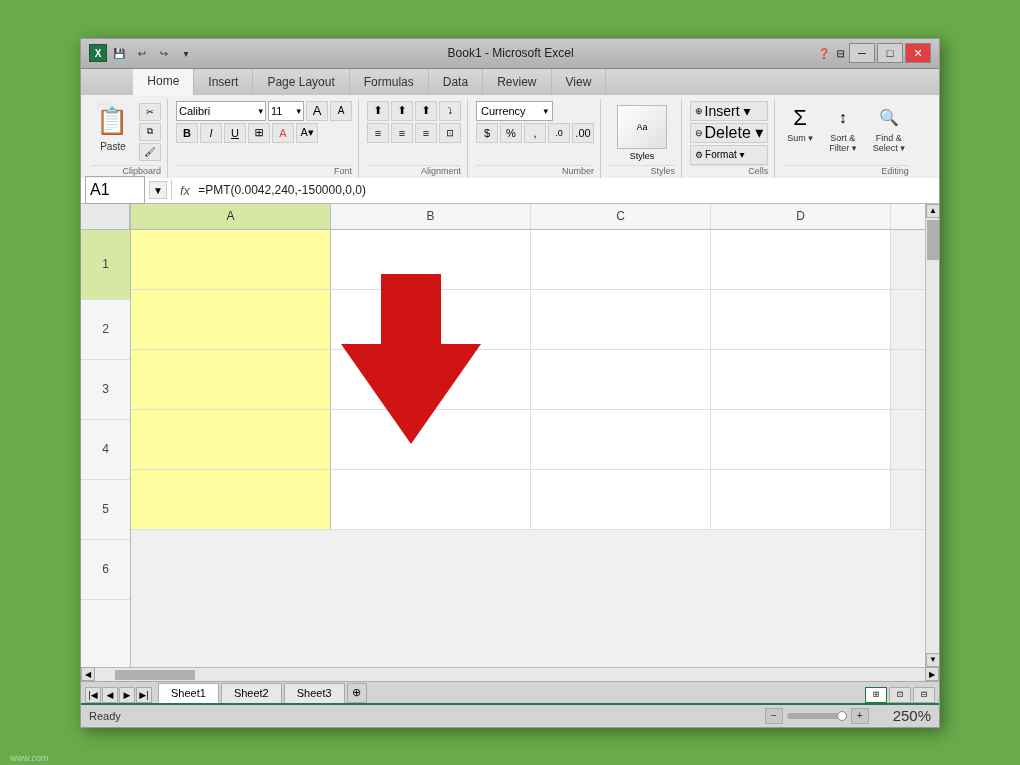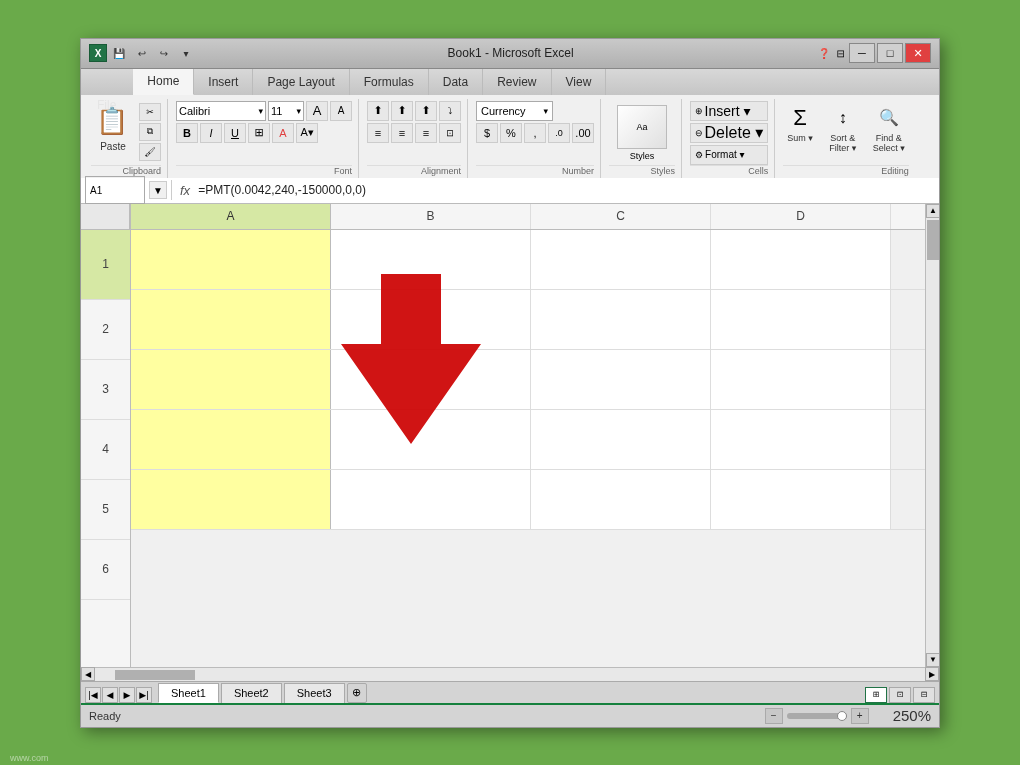--- a/index.html
+++ b/index.html
@@ -321,21 +321,21 @@
       border-bottom: 1px solid #bbb;
       display: flex;
       align-items: center;
       padding: 0 4px;
       gap: 4px;
     }
     .cell-ref-box {
       width: 60px;
       height: 28px;
       border: 1px solid #aaa;
-      font-size: 10px;
+      font-size: 16px;
       padding: 0 4px;
       display: flex;
       align-items: center;
     }
     .formula-expand-btn {
       width: 18px;
       height: 18px;
       display: flex;
       align-items: center;
       justify-content: center;

